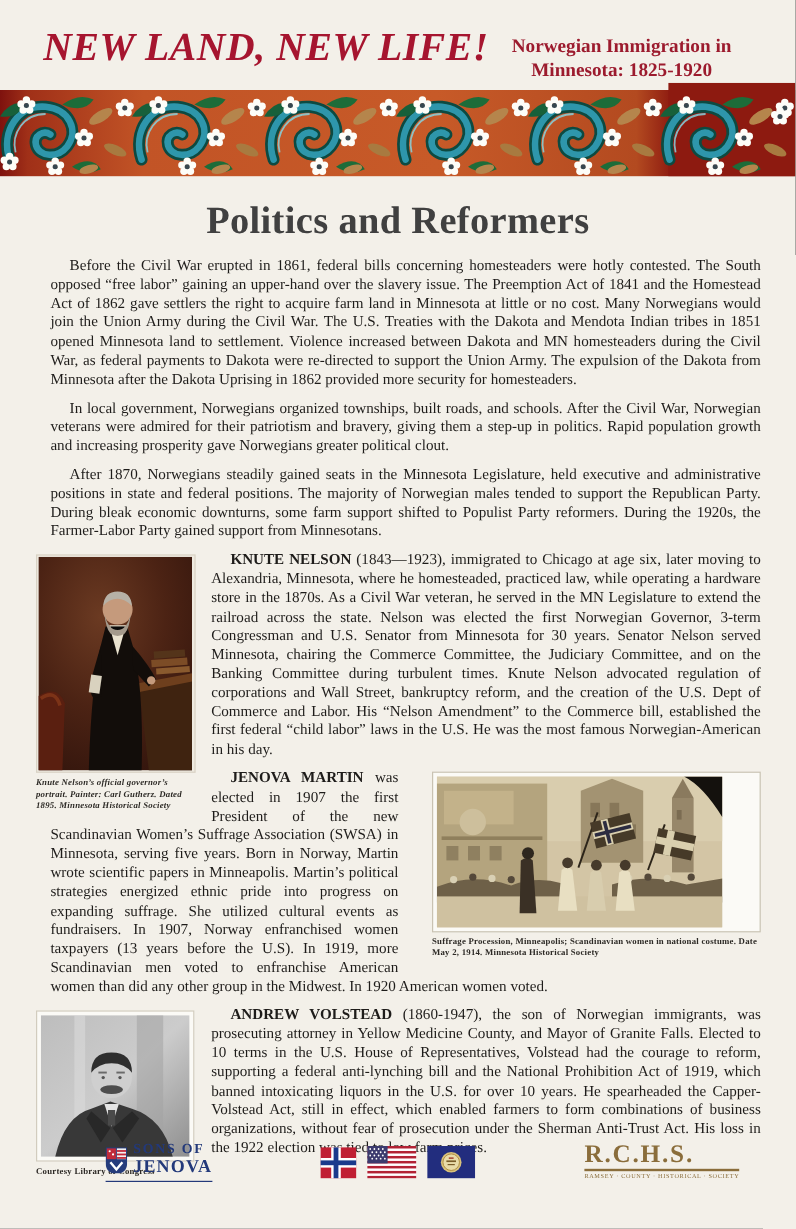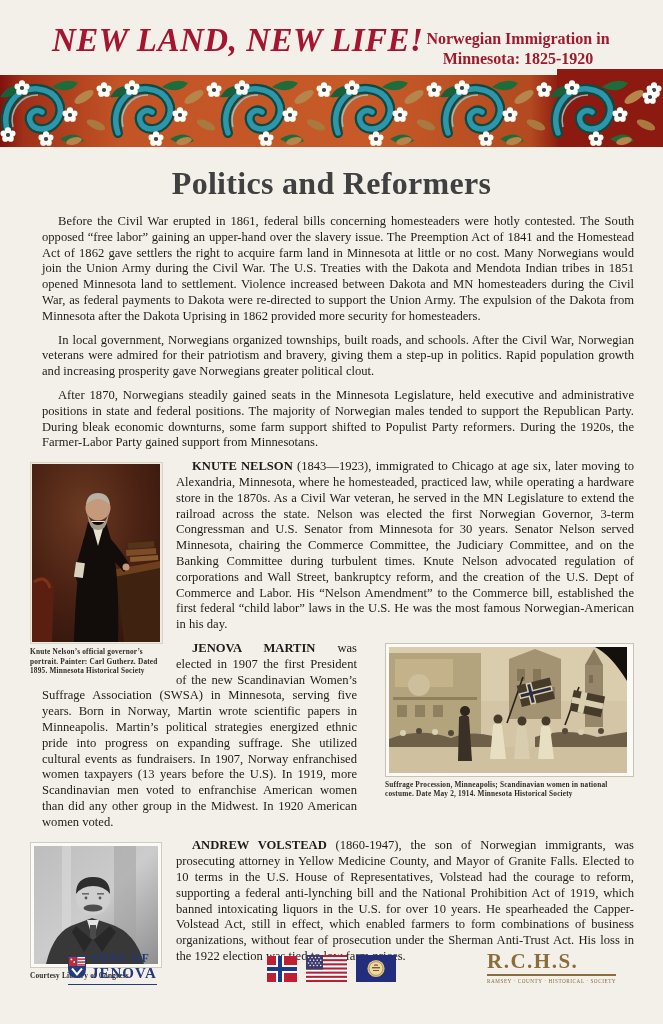--- a/index.html
+++ b/index.html
@@ -5,21 +5,21 @@
   * { margin:0; padding:0; box-sizing:border-box; }
   html,body { background:#6b6b6b; }
   .page {
     position:relative; width:663px; height:1024px; margin:0 auto;
     background:#f3f0e9; overflow:hidden;
     font-family:"Liberation Serif", serif; color:#1e1c1a;
   }
   
   .masthead { position:relative; height:75px; }
   .masthead-title {
-    position:absolute; left:52px; top:22px;
+    position:absolute; left:36px; top:22px;
     font-size:33px; font-style:italic; font-weight:bold;
     color:#a6152f; letter-spacing:.5px; white-space:nowrap;
   }
   .masthead-sub {
     position:absolute; left:408px; top:29px; width:220px;
     text-align:center; font-size:16px; font-weight:bold;
     color:#9c1b2e; line-height:20px;
   }
   
   .border-band { position:relative; height:72px; }
@@ -34,33 +34,33 @@
     font-size:12.6px; line-height:15.8px; text-align:justify;
   }
   main p { text-indent:16px; margin-bottom:8px;margin-left:12px; }
   main p b { font-weight:bold;font-family:Liberation Serif, serif; }
   figure { display:block; }
   figcaption {
     font-size:7.3px; line-height:9.4px; font-weight:bold;
     color:#2d2a26; text-align:left; margin-top:3px; letter-spacing:.2px;
     text-indent:0;
   }
-  .fig-nelson { float:left; width:133px; margin:3px 13px 2px 0; }
+  .fig-nelson { float:left; width:133px; margin:3px 13px 2px 0;font-style:italic; }
   .fig-nelson .frame { background:#efebe1; padding:1px; border:1px solid #d9d3c5; }
   .fig-nelson svg { display:block; }
-  .fig-suffrage { float:right; width:249px; margin:2px 0 3px 28px; }
+  .fig-suffrage { float:right; width:274px; margin:2px 0 3px 28px; }
   .fig-suffrage .frame { background:#fbfaf6; padding:3px; border:1px solid #c9c2b2; }
   .fig-suffrage svg { display:block; }
   .fig-volstead { float:left; clear:both; width:132px; margin:4px 14px 0 0; }
   .fig-volstead .frame { background:#fbfaf6; padding:3px; border:1px solid #d2ccbe; }
   .fig-volstead svg { display:block; }
   .clear { clear:both; }
   
   .sons-logo {
-    position:absolute; left:68px; top:953px;
+    position:absolute; left:88px; top:953px;
     display:flex; align-items:center; gap:5px;
     padding-bottom:3px; border-bottom:1.5px solid #23397a;
   }
   .sons-text { color:#23397a; font-weight:bold; line-height:1; }
   .sons-text .l1 { font-size:11.5px; letter-spacing:1.5px; }
   .sons-text .l2 { font-size:15px; letter-spacing:1px; margin-top:1px; }
   .flag-row { position:absolute; left:267px; top:955px; display:flex; gap:9px; align-items:center; }
   .flag-row svg { display:block; }
   .rchs-logo { position:absolute; left:487px; top:950px; color:#8a6d3b; }
   .rchs-title {

